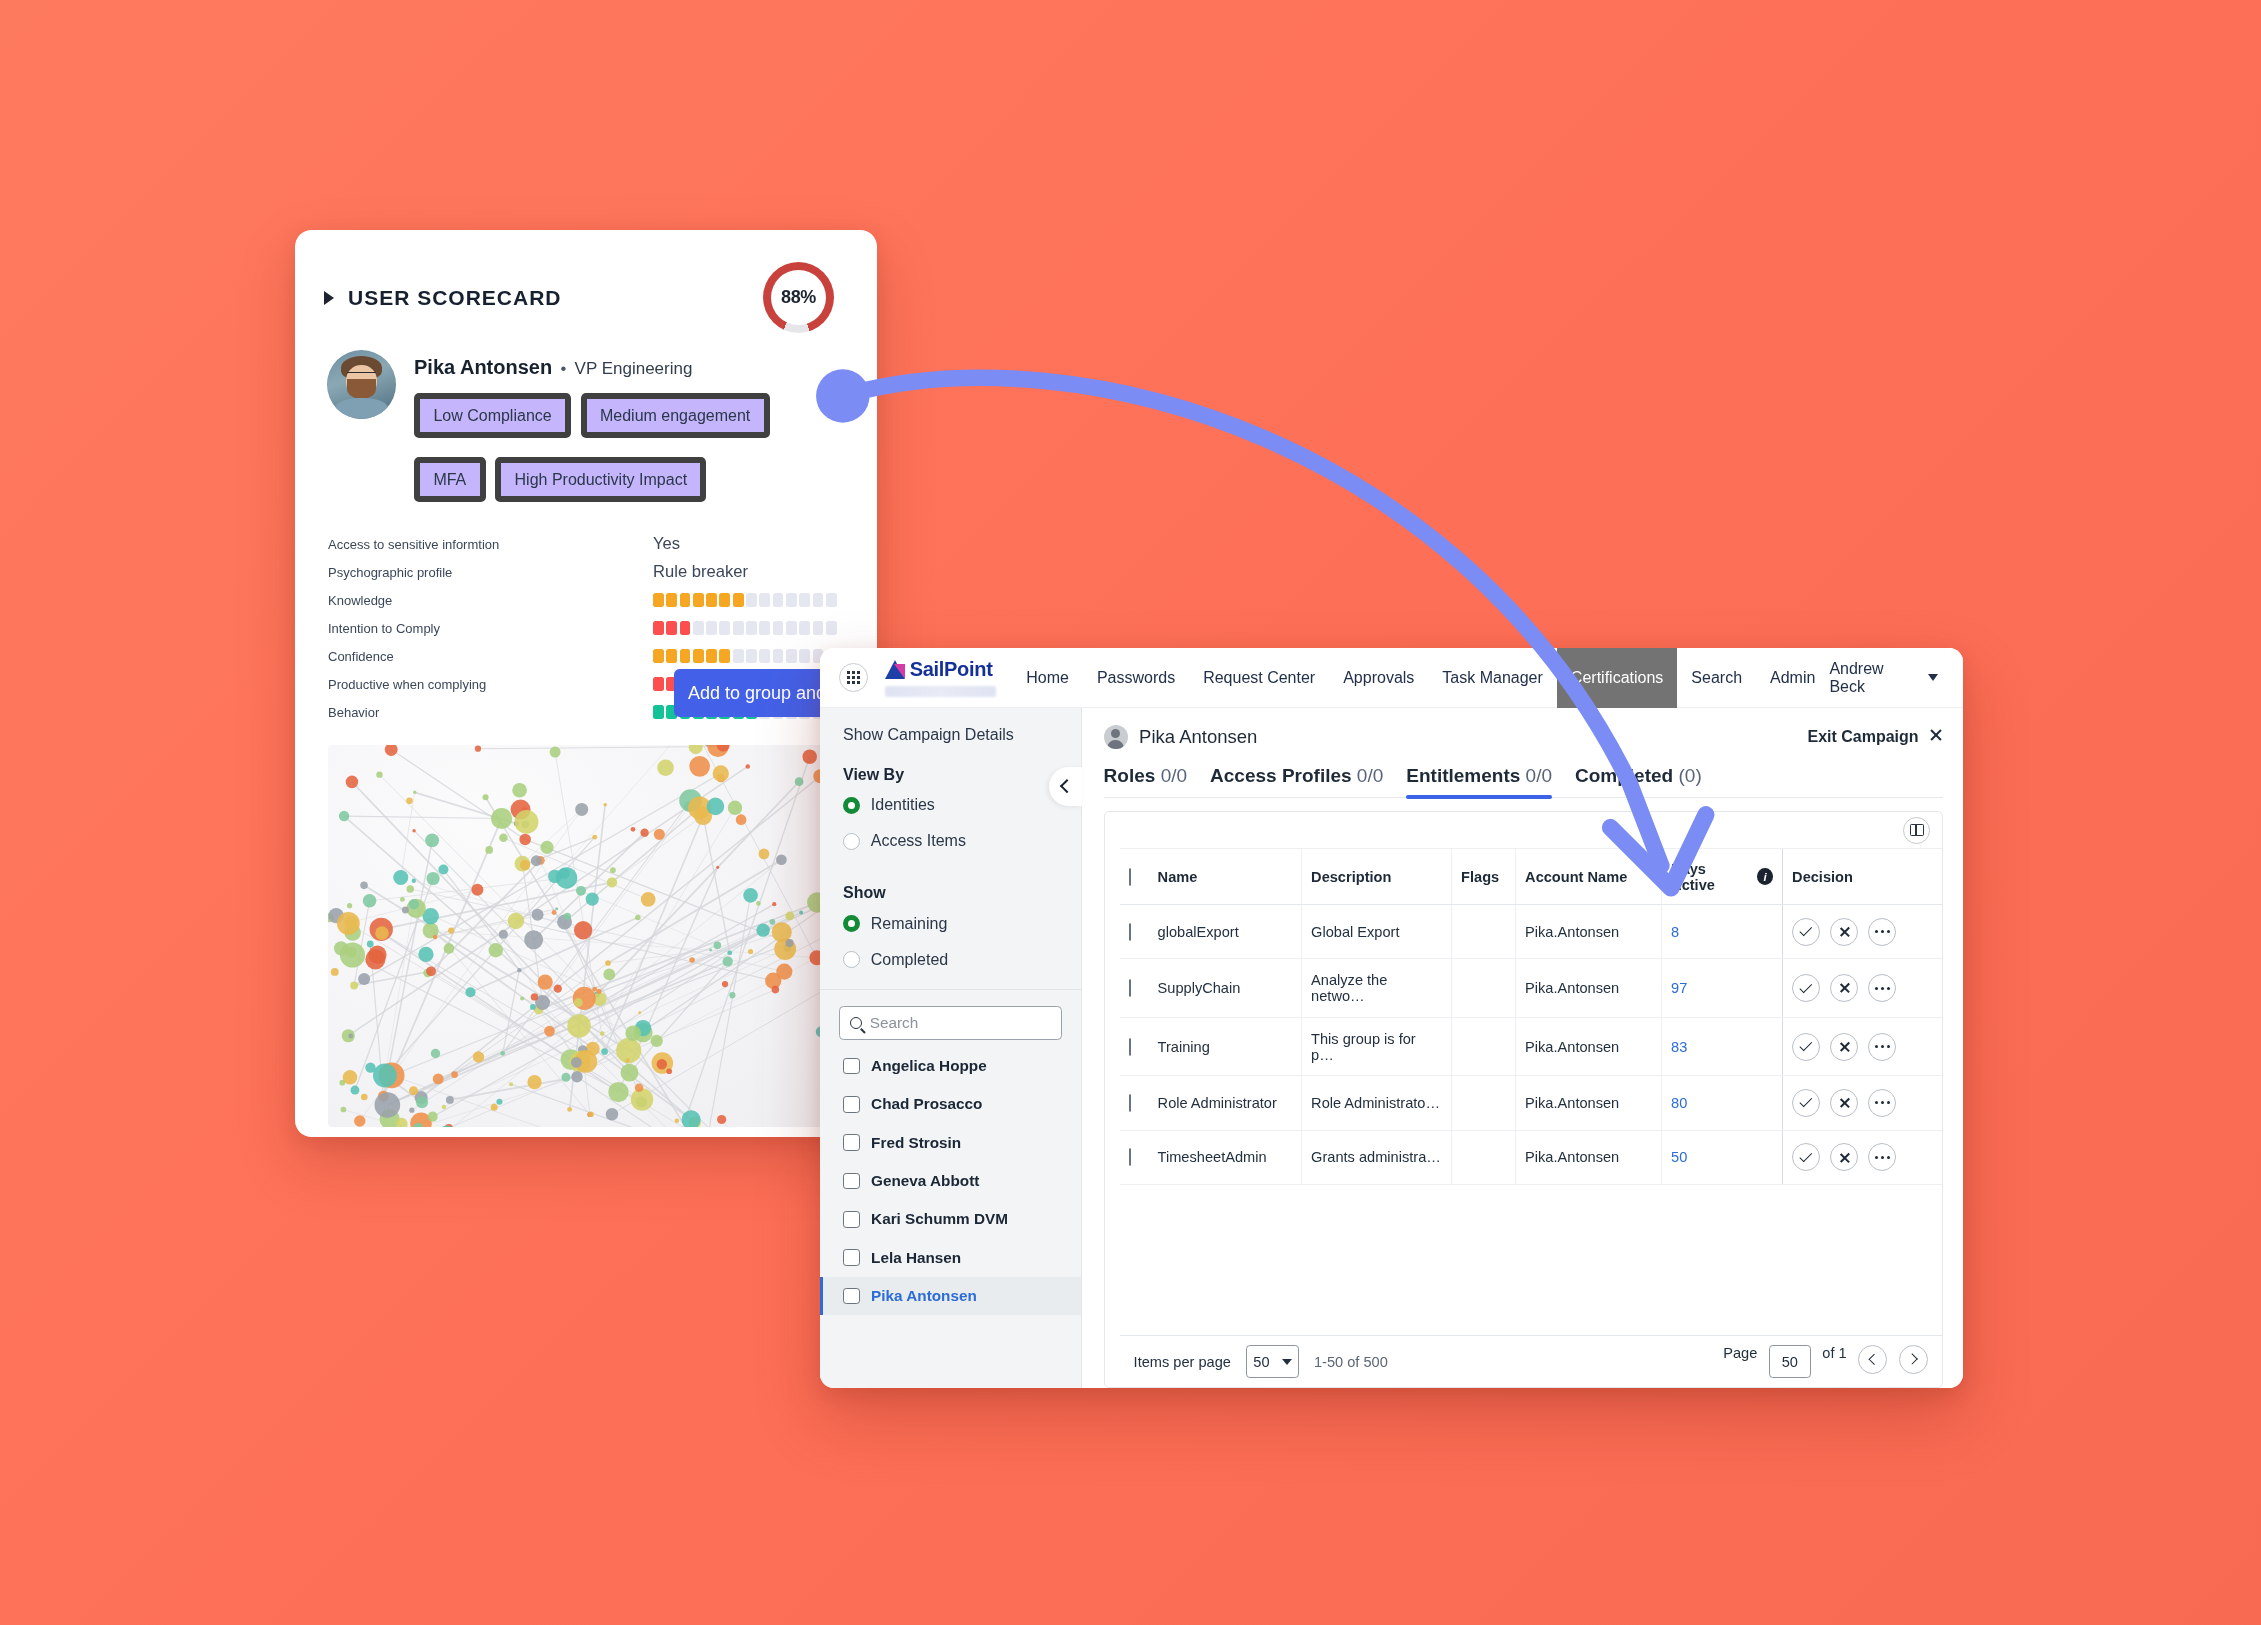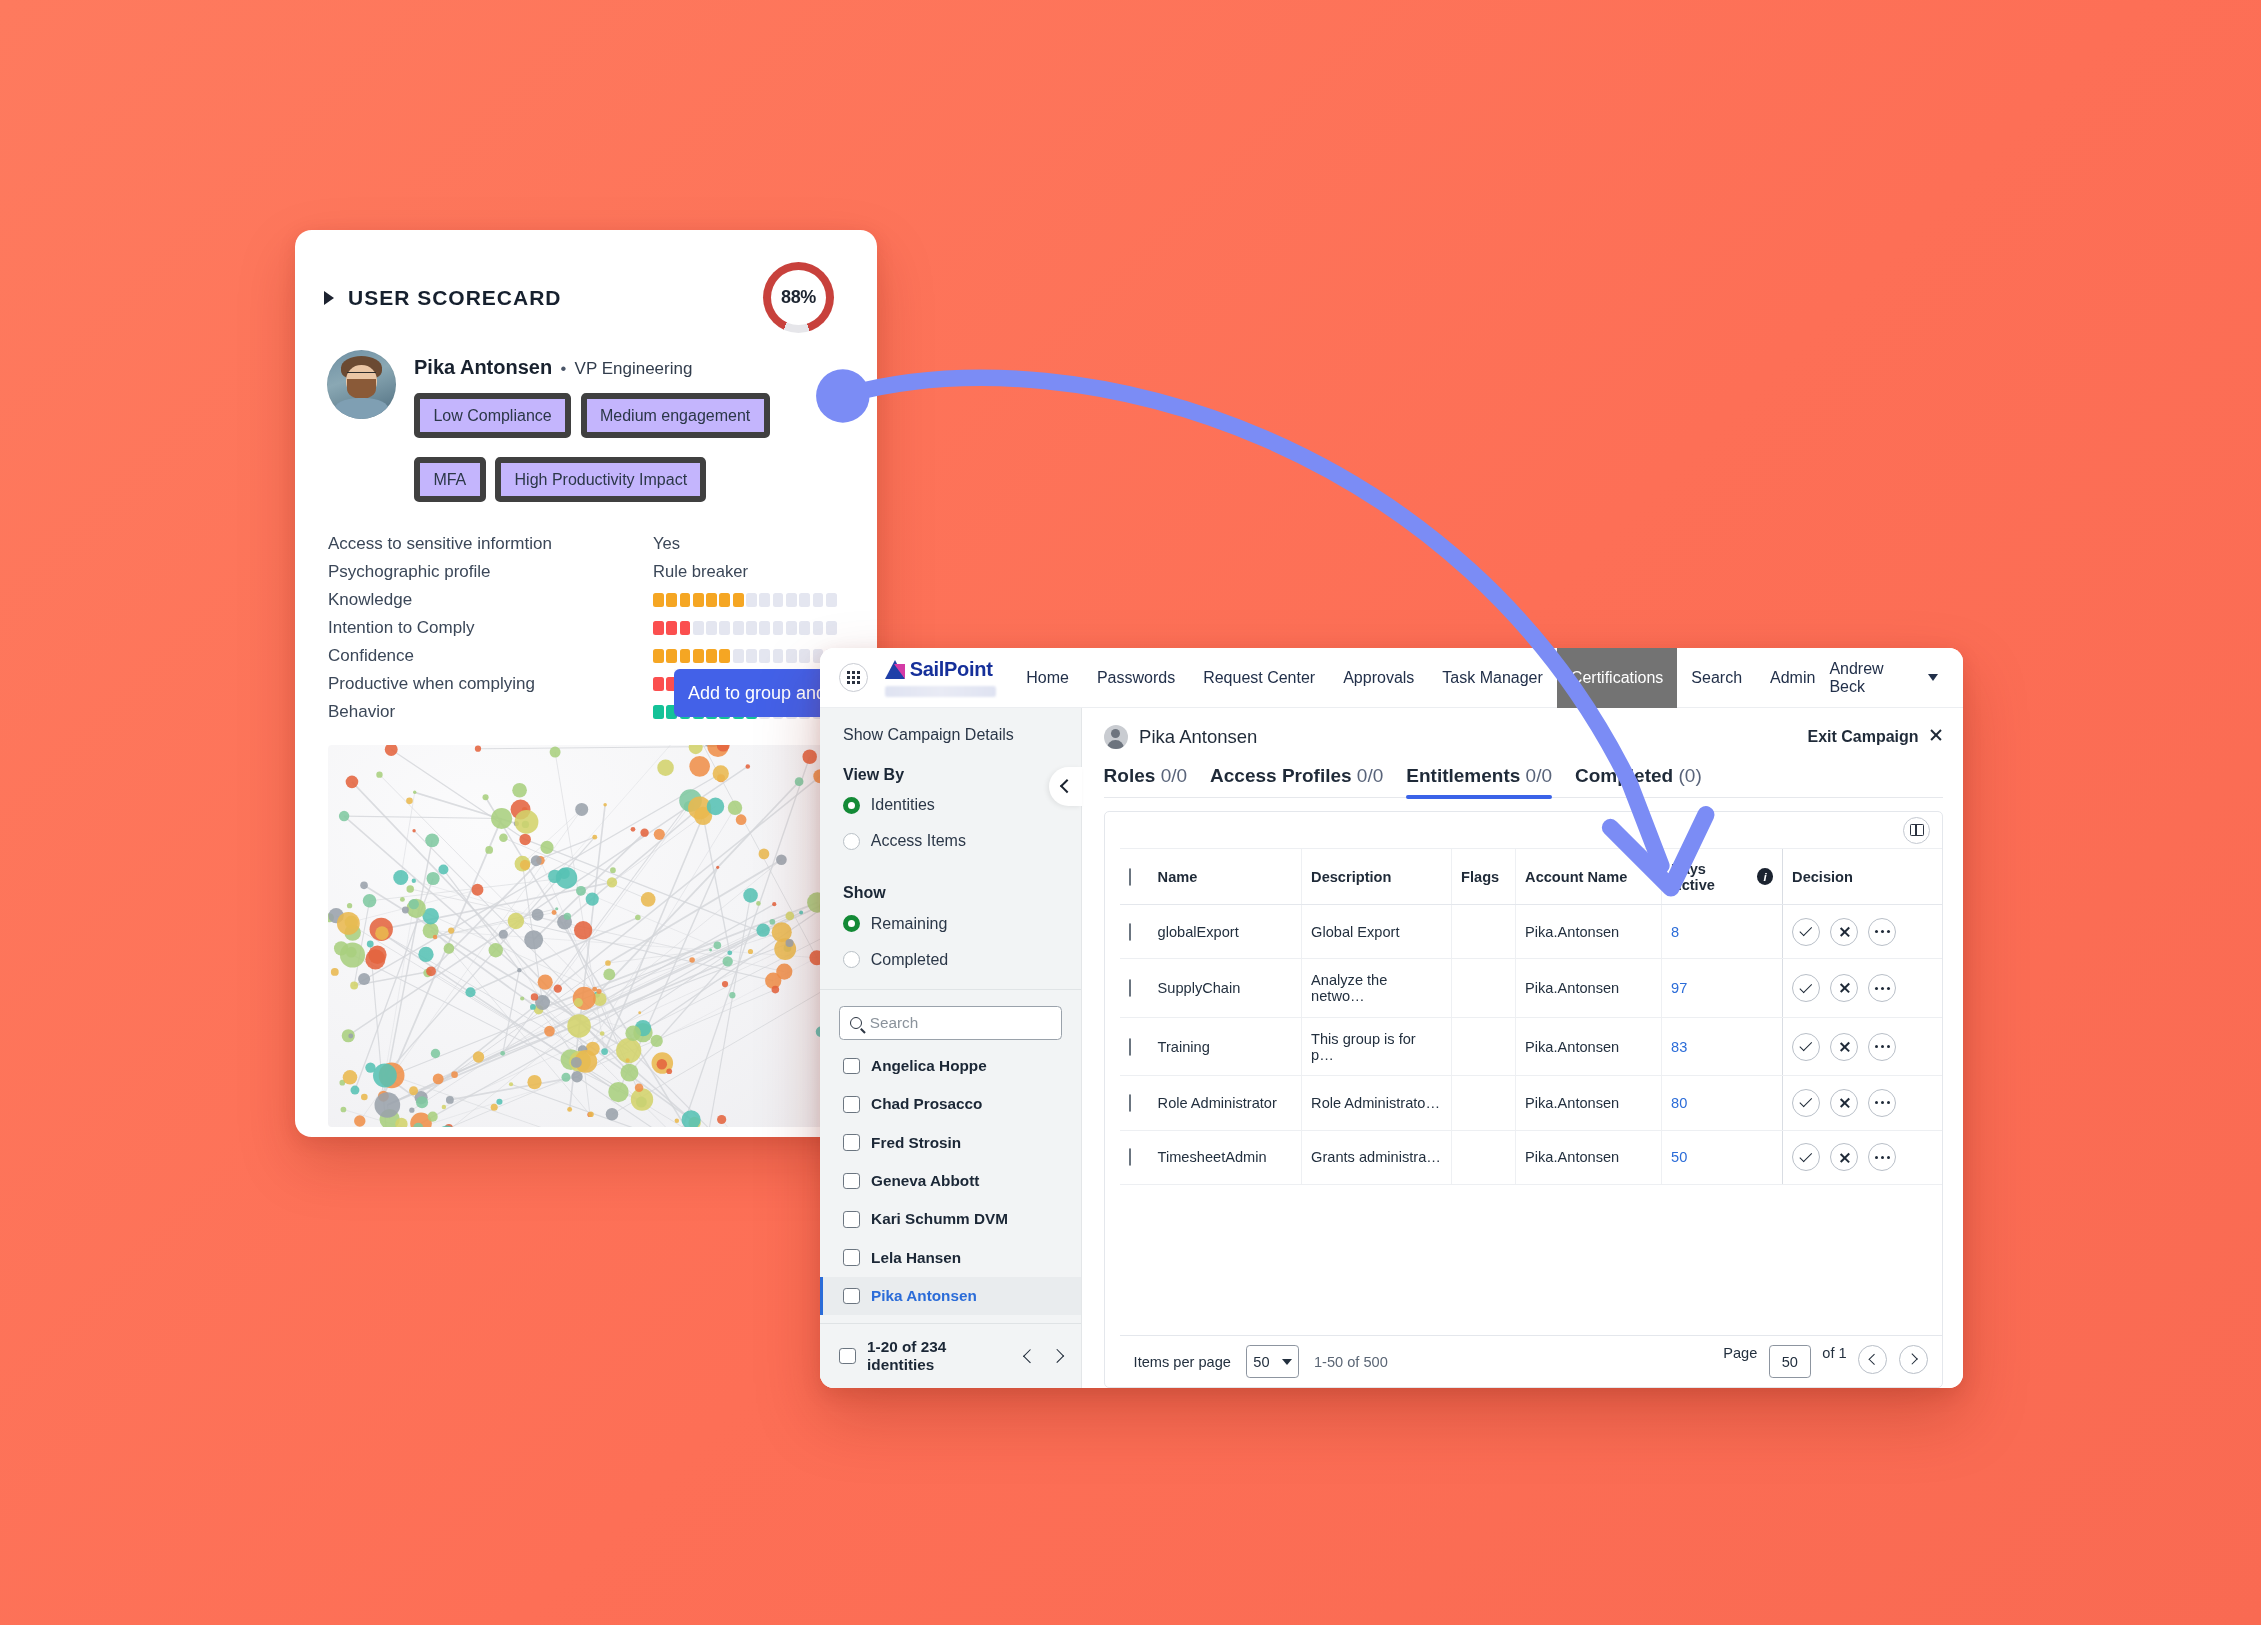--- a/index.html
+++ b/index.html
@@ -45,21 +45,21 @@
 
   .p-name-row { display:flex; align-items:baseline; gap:8.3px; margin-top: 6.4px;}
   .p-name { font-size:20px; font-weight:700; color:#18212e;}
   .p-dot { font-size:16.6px; color:#4a5568; }
   .p-role { font-size:17px; color:#323d4d; }
   .chips { display:flex; flex-wrap:wrap; gap:9.5px; margin-top:14px; }
   .chip { border:6px solid #404040; border-radius:5.1px; padding:7.6px 13.4px; font-size:16px; color:#2b3748; background:#c4b5fd; white-space:nowrap;}
 
   .metrics { padding: 28px 29px 0 33px; }
   .mrow { display:flex; align-items:center; height:28px; }
-  .mlabel { width: 325px; font-size:17px; color:#3b4758; }
+  .mlabel { width: 325px; font-size:13px; color:#3b4758; }
   .mvalue { font-size:16.6px; color:#3b4758; }
   .bar { display:flex; gap:2.5px; }
   .seg { width:10.8px; height:14px; border-radius:2.5px; background:#e4e6f0; }
   .seg.on-orange { background:#f5a623; }
   .seg.on-red { background:#fb4f4f; }
   .seg.on-green { background:#14c298; }
 
   .addbtn { position:absolute; left:674px; top:669px; width:146px; height:48px; overflow:hidden; z-index:12;}
   .addbtn .inner { width:306px; height:48px; background:#4361e8; color:#fff; border-radius:5.7px;
                    font-size:18px; display:flex; align-items:center; padding-left:14px; white-space:nowrap;
@@ -812,28 +812,20 @@
             <div class="id-item">
               <span class="cbx"></span>
               <span>Lela Hansen</span>
             </div>
             <div class="id-item cur">
               <span class="cbx"></span>
               <span>Pika Antonsen</span>
             </div>
           </div>
 
-        <div class="side-foot">
-          <span class="cbx"></span>
-          <span>1-20 of 234 identities</span>
-          <span class="pg">
-            <span class="chevL"></span>
-            <span class="chevR"></span>
-          </span>
-        </div>
       </div>
 
       <div class="main">
         <div class="main-head">
           <span class="pavatar"></span>
           <span class="pname">Pika Antonsen</span>
           <span class="exit">
             <span>Exit Campaign</span>
             <span class="xmark"></span>
           </span>

